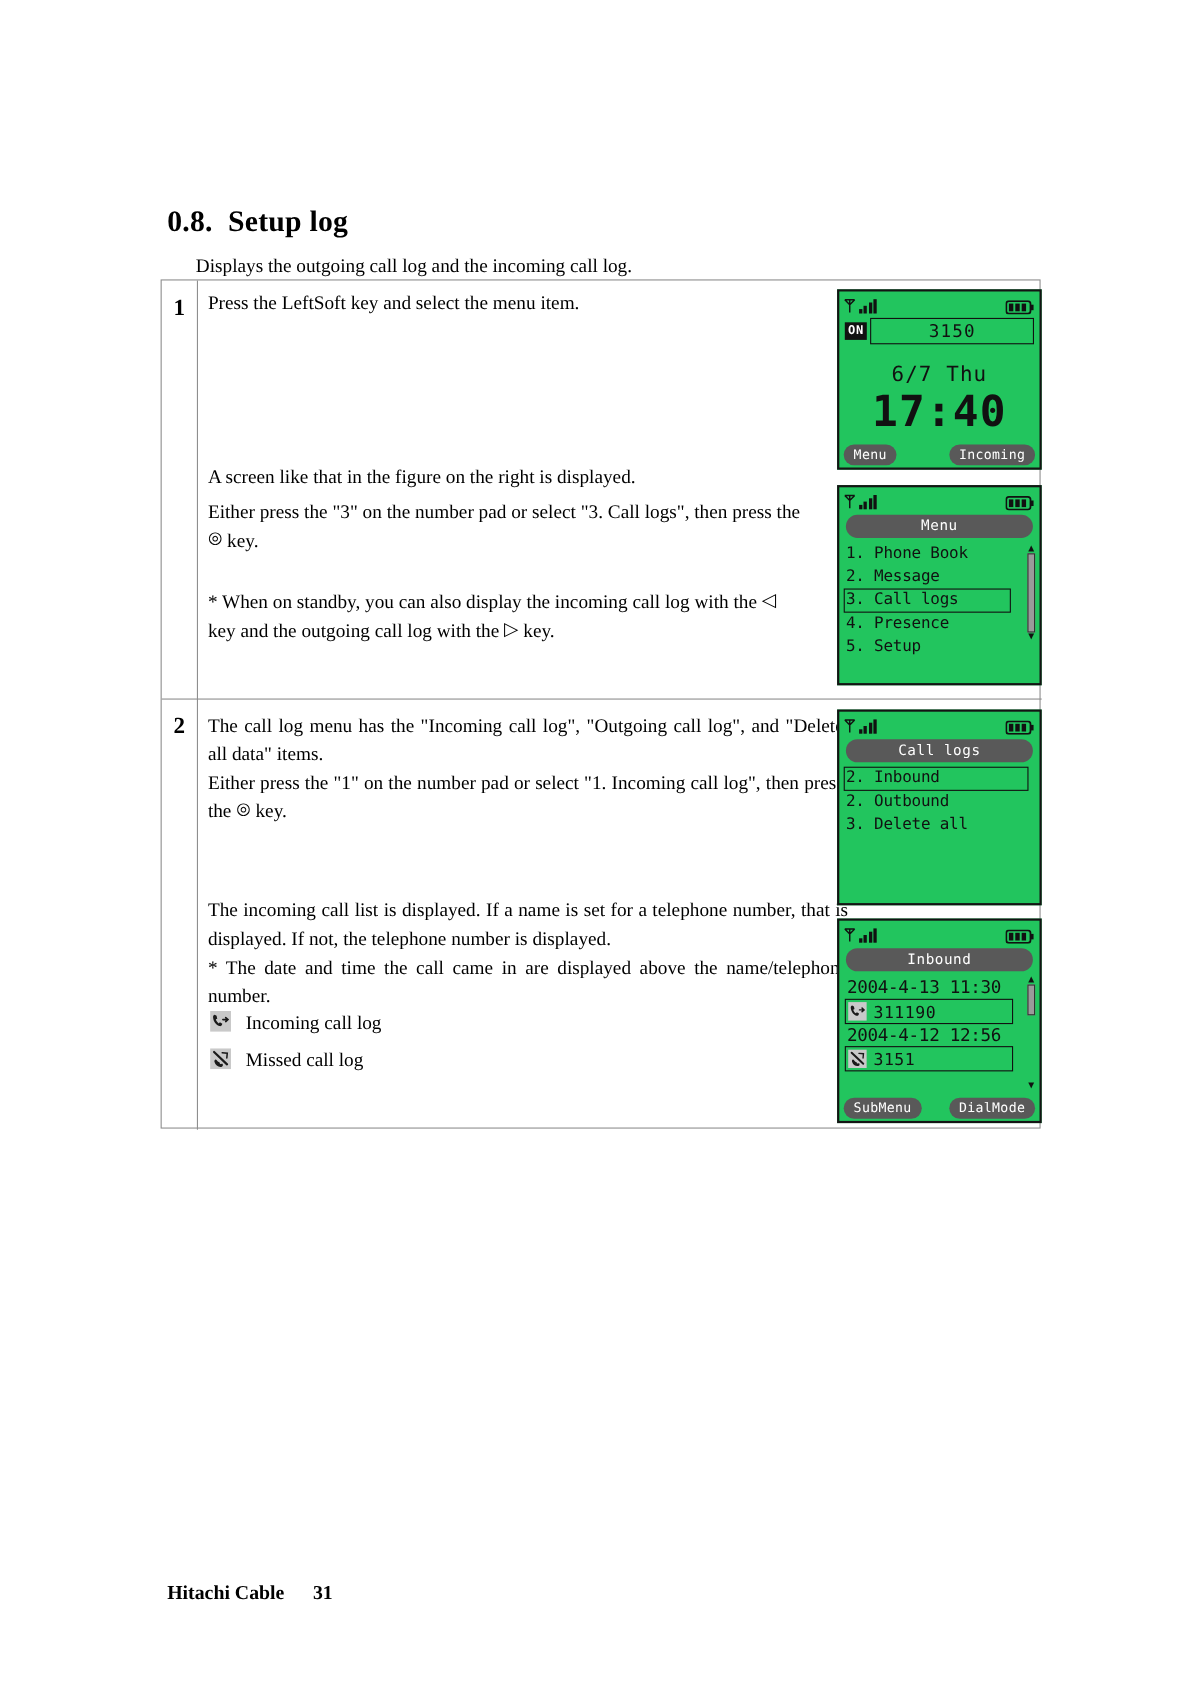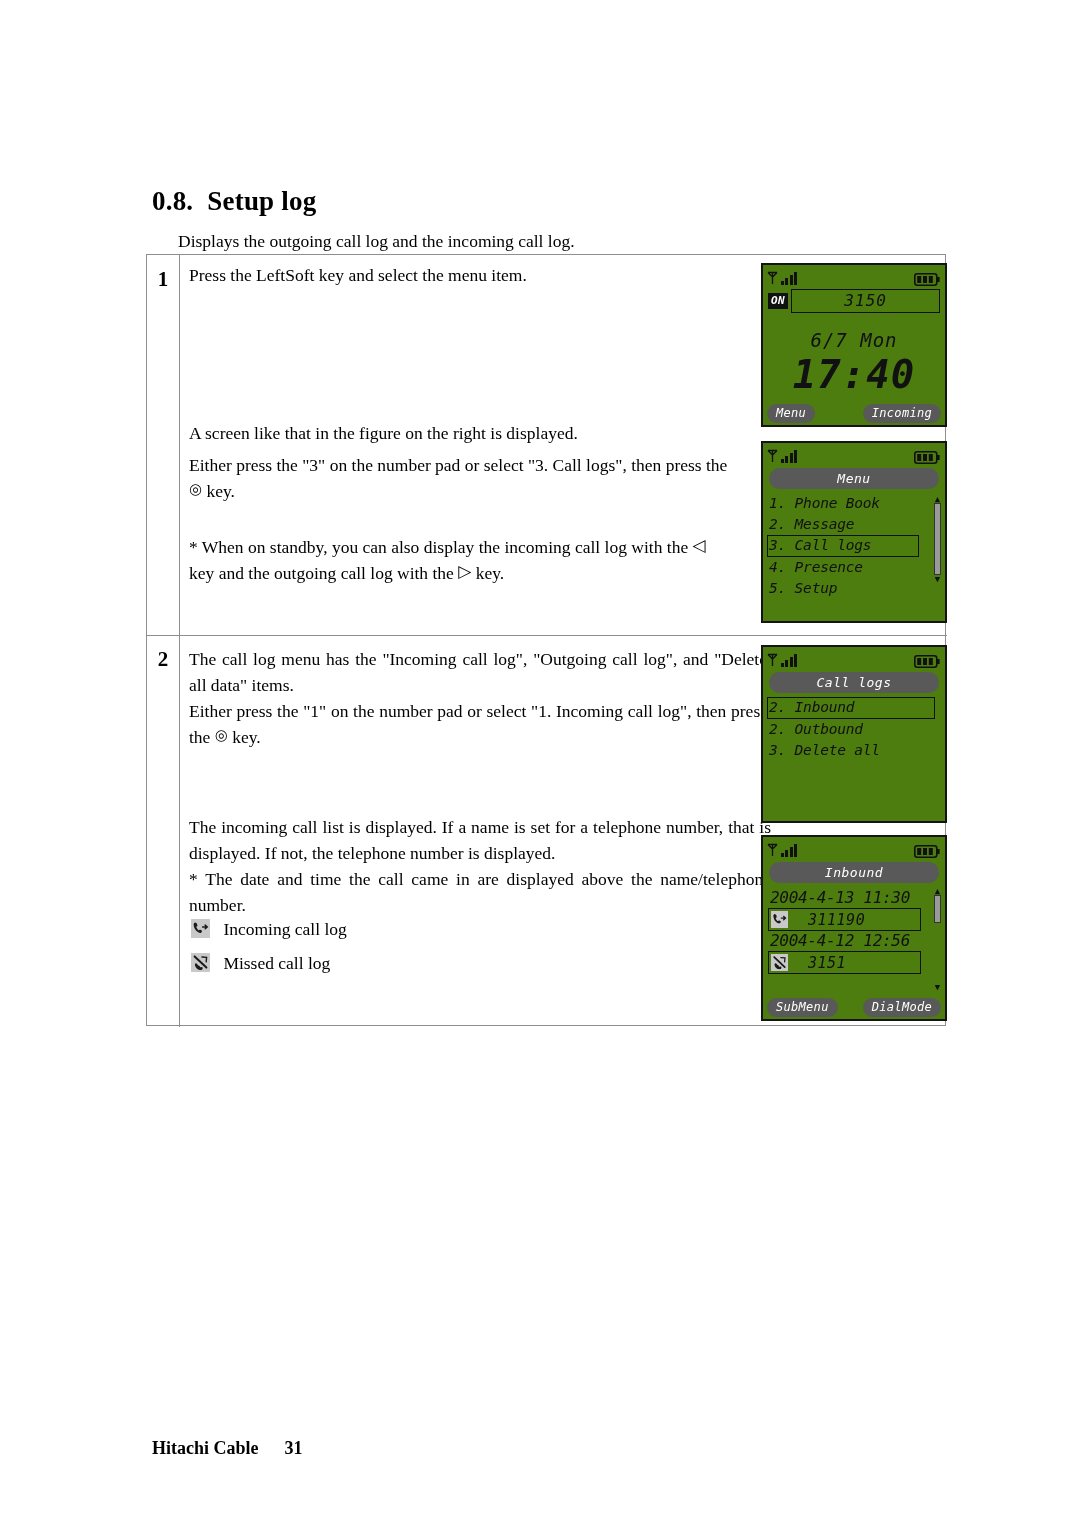--- a/index.html
+++ b/index.html
@@ -82,26 +82,25 @@
   .legend-ico {
     display:inline-block; width:19px; height:19px;
     vertical-align:-3px; margin-right:9px;
     position:relative;
   }
   .legend-ico svg { display:block; }
 
   
   .phone {
     position:absolute;
-    background:#4d7c0f;
+    background:#22c55e;
     border:2.2px solid #141414;
     font-family:"DejaVu Sans Mono", monospace;
     color:#111;
     overflow:hidden;
-    font-style:italic;
   }
   .ph-status {
     position:relative; height:23px;
     display:flex; align-items:center;
     justify-content:space-between;
     padding:2px 5px 0 4px;
   }
   .sig { display:flex; align-items:flex-end; gap:1.5px; height:15px; }
   .sig .ant { width:11px; height:14px; margin-right:1px; }
   .sig .b { width:3px; background:#111; }
@@ -186,21 +185,21 @@
   
   .ent-date {
     font-size:16px; line-height:20px;
     white-space:nowrap; letter-spacing:-0.3px;
     padding-left:2px;
   }
   .ent-row {
     border:1.8px solid #111;
     height:23px;
     display:flex; align-items:center;
-    gap:20px; padding-left:2px;
+    gap:6px; padding-left:2px;
     margin-right:2px;
   }
   .ent-ico { width:17px; height:17px; flex:none; }
   .ent-num { font-size:15px; letter-spacing:0.5px; }
 
   
   .footer {
     position:absolute; left:152px; top:1438px;
     font-size:18px; font-weight:bold;
     white-space:nowrap;
@@ -299,21 +298,21 @@
             <rect x="3.2" y="3" width="4" height="7" fill="#111"></rect>
             <rect x="9" y="3" width="4" height="7" fill="#111"></rect>
             <rect x="14.8" y="3" width="4" height="7" fill="#111"></rect>
           </svg>
         </div>
       </div>
       <div class="standby-onrow">
         <span class="on-badge">ON</span>
         <span class="num-field">3150</span>
       </div>
-      <div class="standby-date">6/7 Mon</div>
+      <div class="standby-date">6/7 Thu</div>
       <div class="standby-time">17:40</div>
       <div class="softkeys">
         <span class="sk">Menu</span>
         <span class="sk">Incoming</span>
       </div>
     </div>
 
     <div class="phone" style="left:614px; top:186px; width:186px; height:182px;">
       <div class="ph-status">
         <div class="sig">

